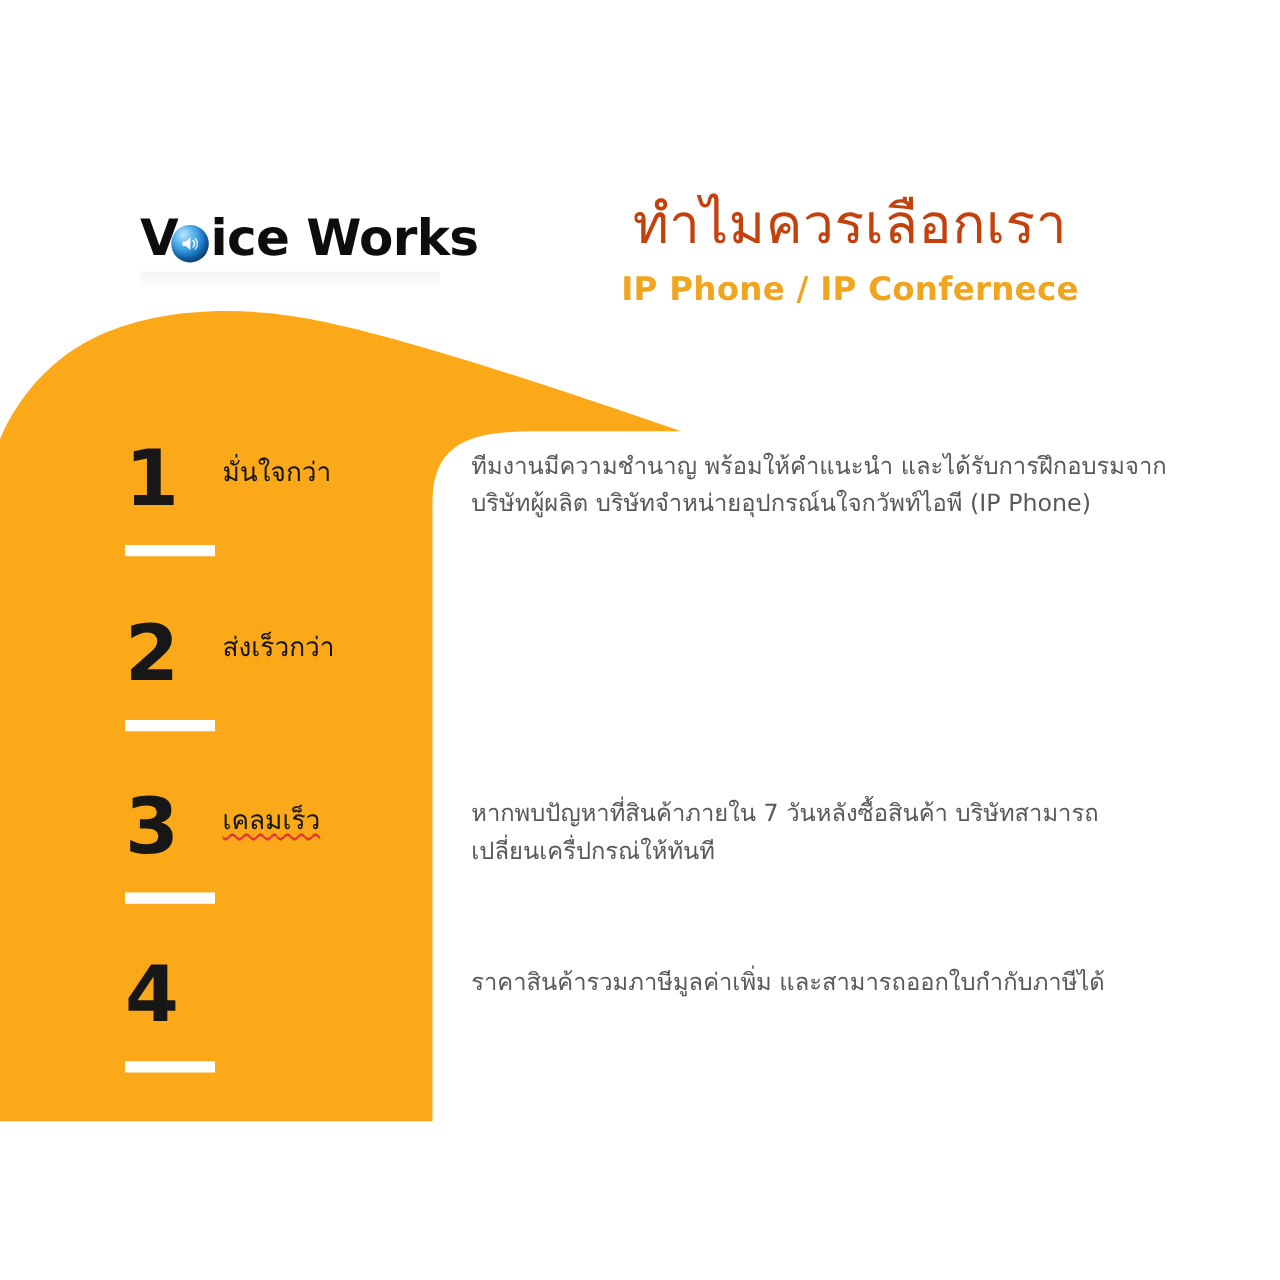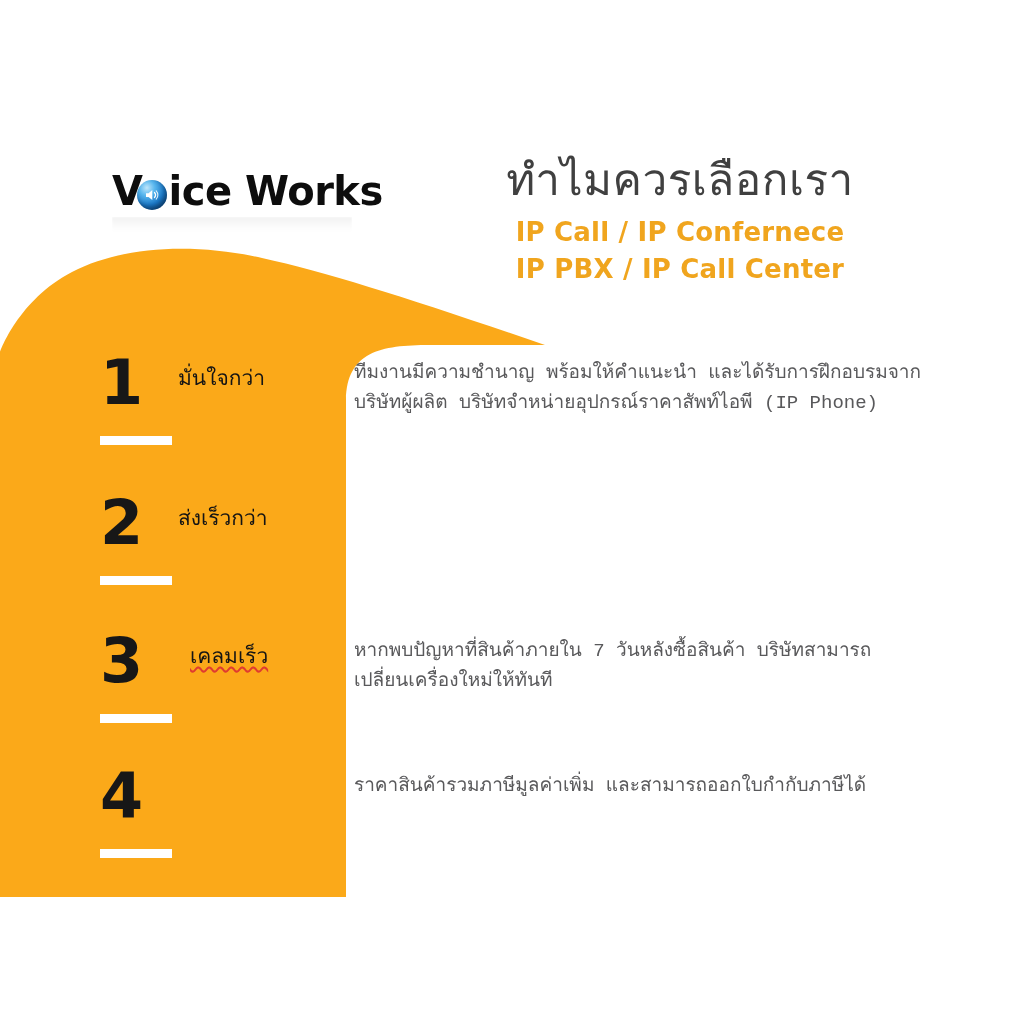--- a/index.html
+++ b/index.html
@@ -81,21 +81,21 @@
   #heading-block {
     position: absolute;
     left: 380px;
     top: 155px;
     width: 600px;
     text-align: center;
   }
   #main-title {
     font-size: 44px;
     font-weight: 400;
-    color: #404040;
+    color: #c2410c;
     line-height: 1.12;
     letter-spacing: .5px;
   }
   .sub-line {
     font-size: 26px;
     font-weight: 700;
     color: #F0A51E;
     line-height: 1.42;
     letter-spacing: .2px;
   }
@@ -126,40 +126,38 @@
     font-size: 21px;
     font-weight: 400;
     color: #141414;
     line-height: 1.2;
     white-space: nowrap;
   }
   .item-label.misspelled {
     text-decoration: underline wavy #e03b2f;
     text-decoration-skip-ink: none;
     text-underline-offset: 3px;
-    margin-left: 12px;
   }
   .item-rule {
     position: absolute;
     left: 100px;
     top: 84px;
     width: 72px;
     height: 9px;
     background: #ffffff;
   }
   .item-desc {
     position: absolute;
-    left: 354px;
+    left: 377px;
     top: 6px;
     width: 600px;
     font-size: 19px;
     font-weight: 400;
     color: #59595b;
     line-height: 1.58;
-    font-family: Liberation Mono, monospace;
   }
   .item-desc div { white-space: nowrap; }
 
   
   #item-1 { top: 352px; }
   #item-2 { top: 492px; }
   #item-3 { top: 630px; }
   #item-4 { top: 765px; }
 </style>
 </head>
@@ -188,47 +186,46 @@
           <path d="M15.3 8.6 a5.2 5.2 0 0 1 0 6.8" stroke="#ffffff" stroke-width="1.7" fill="none" stroke-linecap="round"></path>
           <path d="M17.6 6.4 a8.2 8.2 0 0 1 0 11.2" stroke="#ffffff" stroke-width="1.5" fill="none" stroke-linecap="round" opacity=".85"></path>
         </svg>
       </div>
       <div id="logo-reflection"></div>
     </div>
   </div>
 
   <div id="heading-block">
     <div id="main-title">ทำไมควรเลือกเรา</div>
-    <div id="sub-line-1" class="sub-line">IP Call /  IP Confernece</div>
-    <div id="sub-line-2" class="sub-line">IP PBX / IP Call Center</div>
+    <div id="sub-line-1" class="sub-line">IP Phone /  IP Confernece</div>
   </div>
 
   <div class="item" id="item-1">
     <div class="item-num">1</div>
     <div class="item-label">มั่นใจกว่า</div>
     <div class="item-rule"></div>
     <div class="item-desc">
       <div>ทีมงานมีความชำนาญ พร้อมให้คำแนะนำ และได้รับการฝึกอบรมจาก</div>
-      <div>บริษัทผู้ผลิต บริษัทจำหน่ายอุปกรณ์ราคาสัพท์ไอพี (IP Phone)</div>
+      <div>บริษัทผู้ผลิต บริษัทจำหน่ายอุปกรณ์นใจกวัพท์ไอพี (IP Phone)</div>
     </div>
   </div>
 
   <div class="item" id="item-2">
     <div class="item-num">2</div>
     <div class="item-label">ส่งเร็วกว่า</div>
     <div class="item-rule"></div>
   </div>
 
   <div class="item" id="item-3">
     <div class="item-num">3</div>
     <div class="item-label misspelled">เคลมเร็ว</div>
     <div class="item-rule"></div>
     <div class="item-desc">
       <div>หากพบปัญหาที่สินค้าภายใน 7 วันหลังซื้อสินค้า บริษัทสามารถ</div>
-      <div>เปลี่ยนเครื่องใหม่ให้ทันที</div>
+      <div>เปลี่ยนเครื่ปกรณ่ให้ทันที</div>
     </div>
   </div>
 
   <div class="item" id="item-4">
     <div class="item-num">4</div>
     <div class="item-rule"></div>
     <div class="item-desc">
       <div>ราคาสินค้ารวมภาษีมูลค่าเพิ่ม และสามารถออกใบกำกับภาษีได้</div>
     </div>
   </div>

